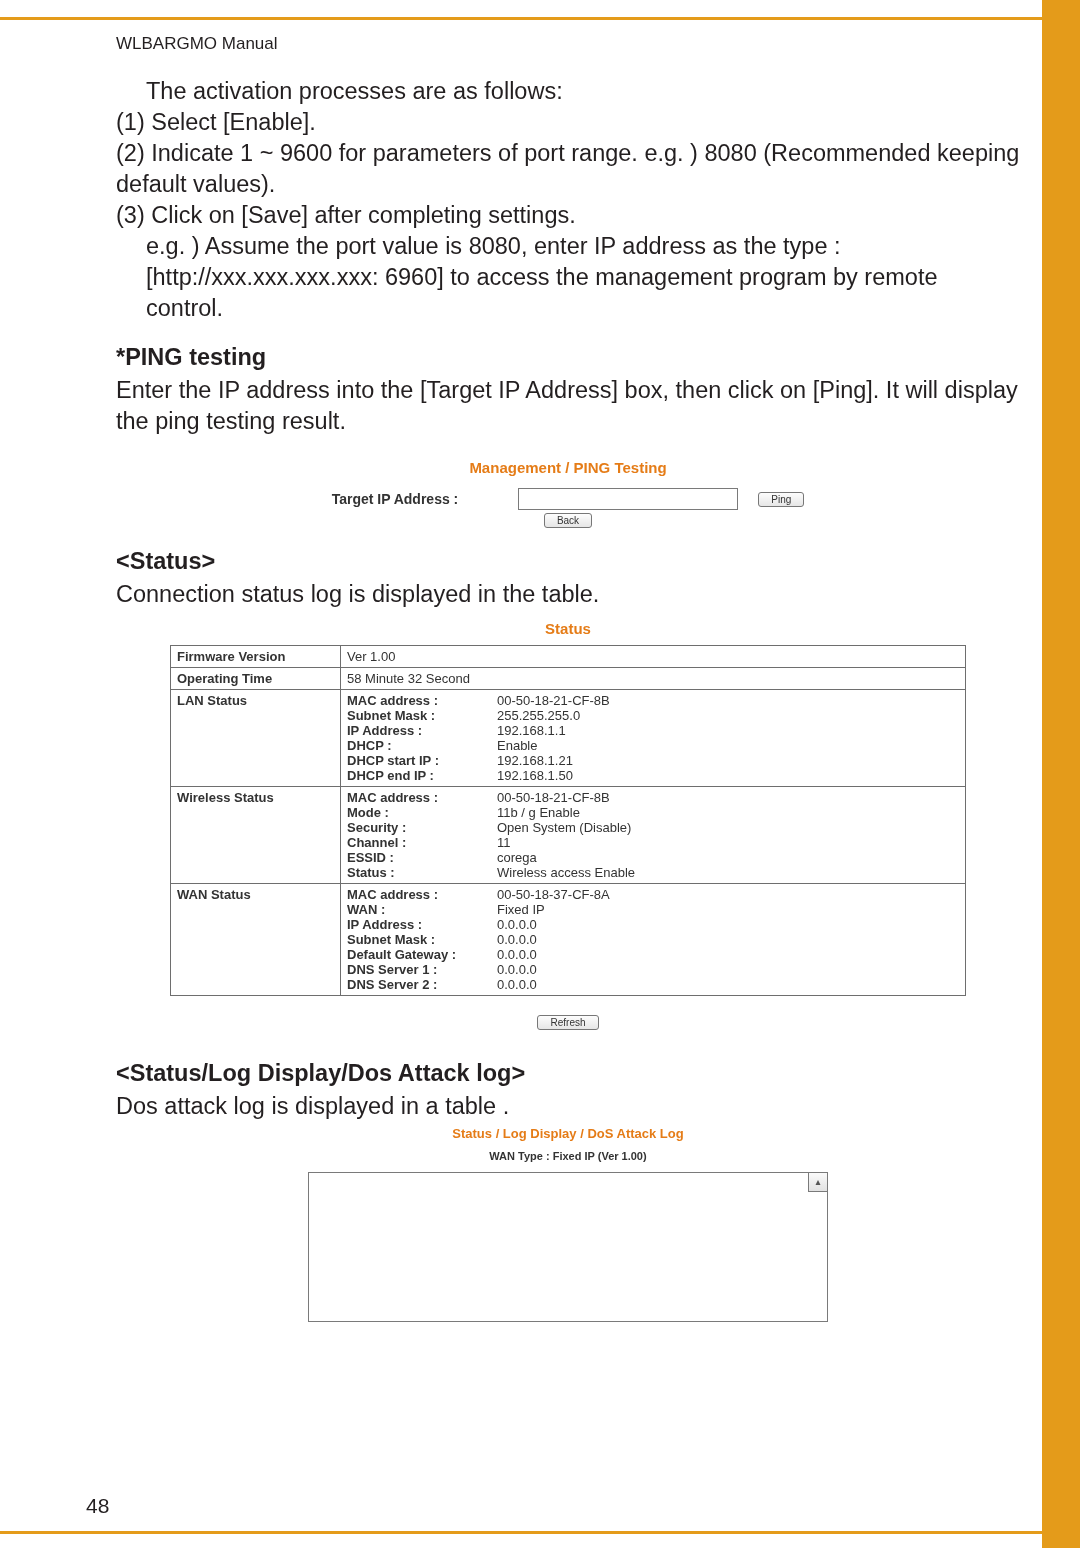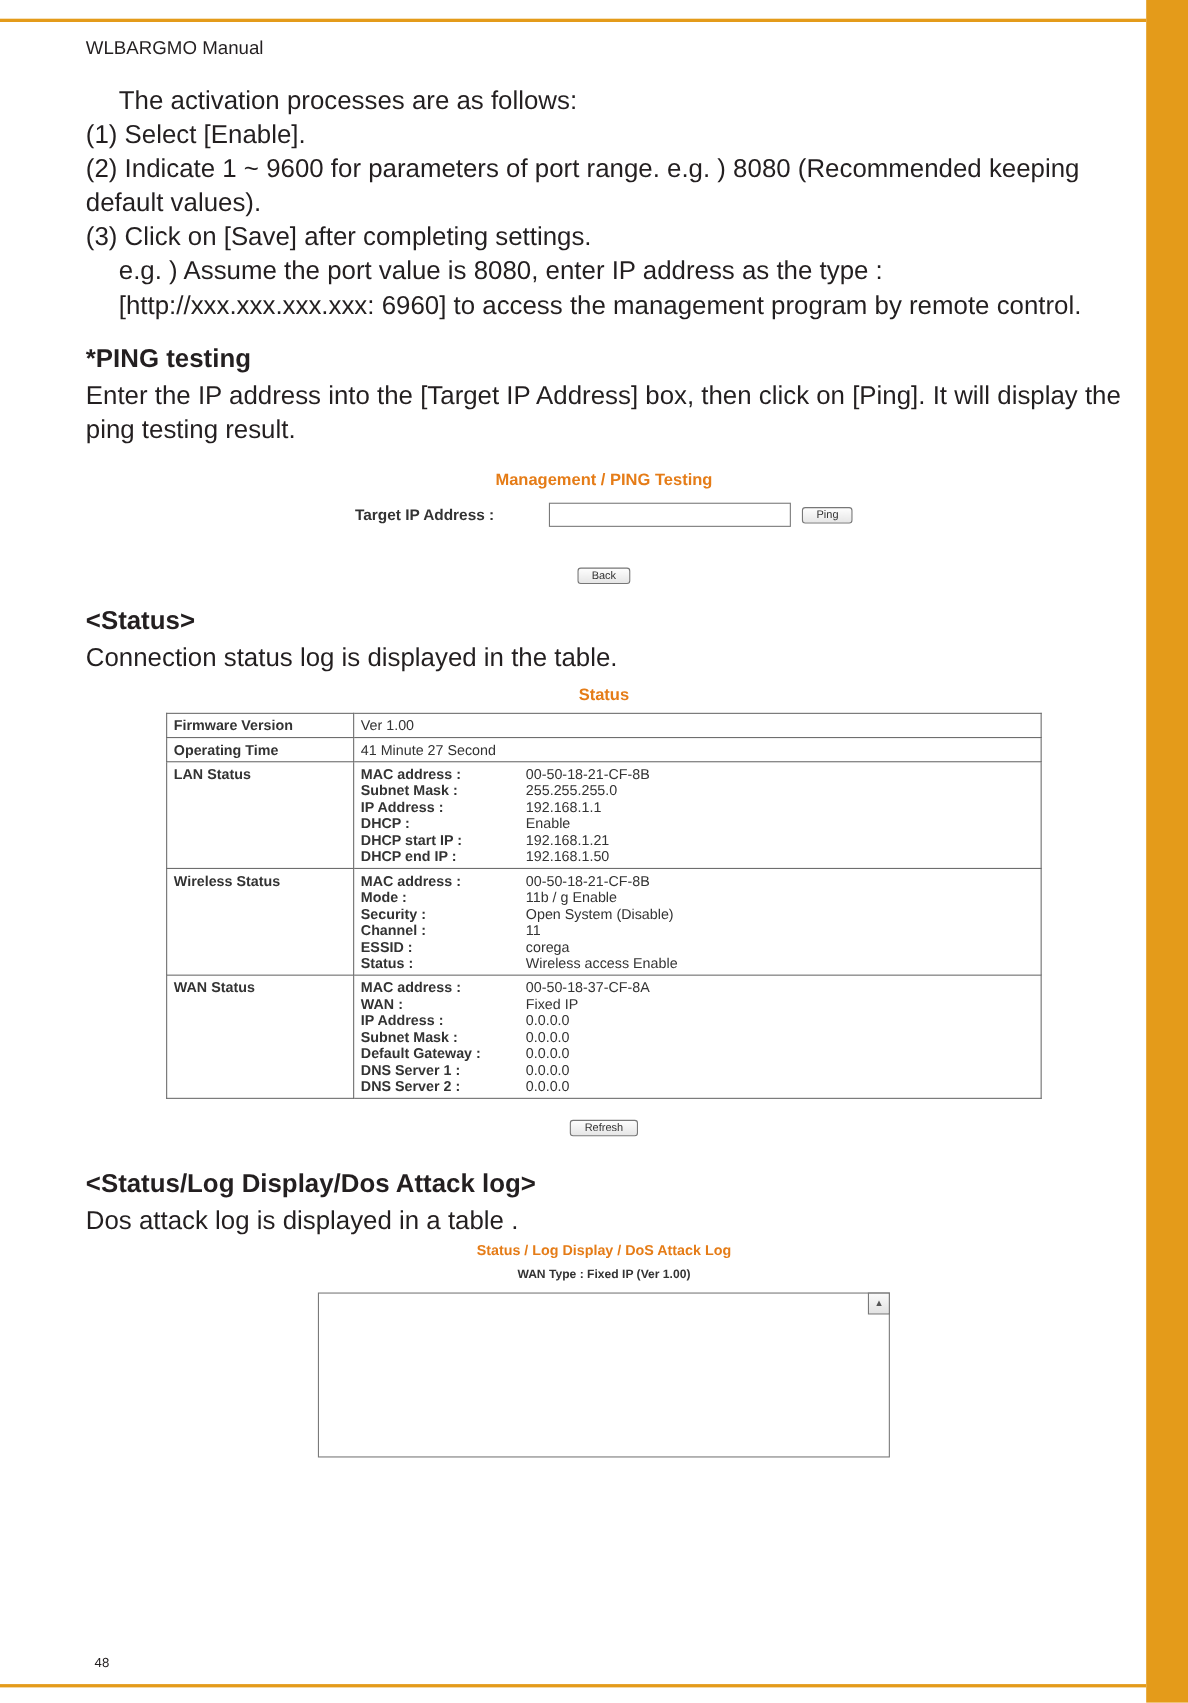--- a/index.html
+++ b/index.html
@@ -17,21 +17,21 @@
     margin: 0 38px 0 0;
   }
   .sidebar {
     position: absolute;
     right: 0; top: 0;
     width: 38px;
     height: 1548px;
     background: #e49b1a;
   }
   .page {
-    padding: 14px 60px 0 78px;
+    padding: 14px 60px 0 116px;
   }
   .header {
     font-size: 17px;
     color: #231f20;
     margin-bottom: 22px;
   }
   .body-text {
     font-size: 23.5px;
     line-height: 1.32;
     color: #231f20;
@@ -52,22 +52,21 @@
   .ping-title {
     color: #e57c17;
     font-weight: 700;
     font-size: 15px;
     margin-bottom: 12px;
   }
   .ping-row {
     display: flex;
     align-items: center;
     justify-content: center;
-    gap: 10px;
-    margin-bottom: 34px;
+    gap: 20px;
   }
   .ping-row .lbl { font-size: 14px; font-weight: 700; color: #333; margin-right: 40px; }
   .ping-input {
     width: 220px; height: 22px;
     border: 1px solid #7a7a7a;
     background: #fff;
   }
   .btn {
     font-size: 10px;
     padding: 1px 12px;
@@ -123,21 +122,21 @@
     border: 1px solid #7a7a7a;
     background: linear-gradient(#fafafa,#e2e2e2);
     font-size: 10px; line-height: 18px;
     color: #555;
   }
 
   .page-num {
     position: absolute;
     left: 86px;
     bottom: 30px;
-    font-size: 12px;
+    font-size: 21px;
     color: #231f20;
   }
   .bottombar {
     position: absolute;
     left: 0; bottom: 14px;
     width: calc(100% - 38px);
     border-top: 3px solid #e49b1a;
   }
 </style>
 </head>
@@ -178,21 +177,21 @@
   <div class="status-block">
     <div class="status-title">Status</div>
     <table class="status">
       <tbody>
           <tr>
         <td class="rowlabel">Firmware Version</td>
         <td colspan="1">Ver 1.00</td>
       </tr>
       <tr>
         <td class="rowlabel">Operating Time</td>
-        <td>41 Minute 27 Second</td>
+        <td>58 Minute 32 Second</td>
       </tr>
       <tr>
         <td class="rowlabel">LAN Status</td>
         <td id="lan-cell">
               <div class="kv-row">
                 <div class="k">MAC address :</div>
                 <div class="v">00-50-18-21-CF-8B</div>
               </div>
               <div class="kv-row">
                 <div class="k">Subnet Mask :</div>

